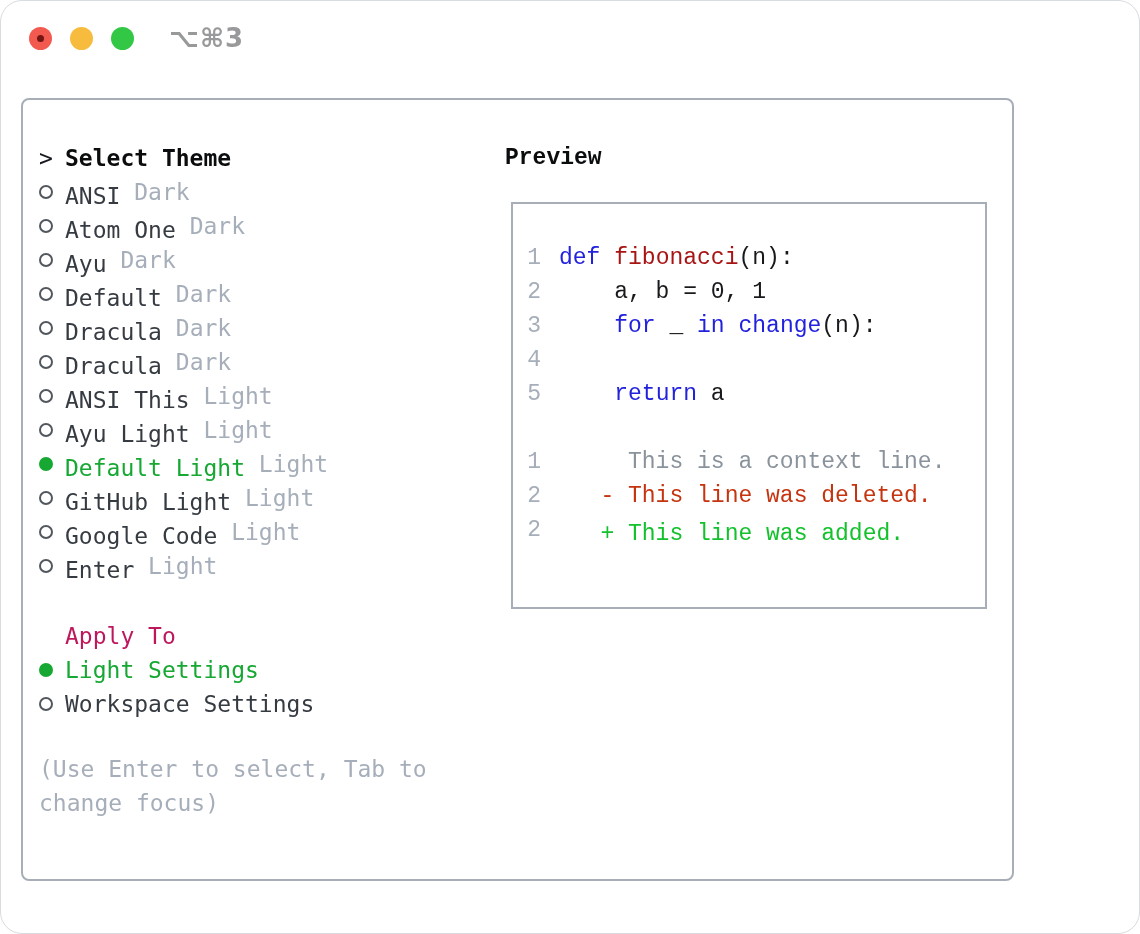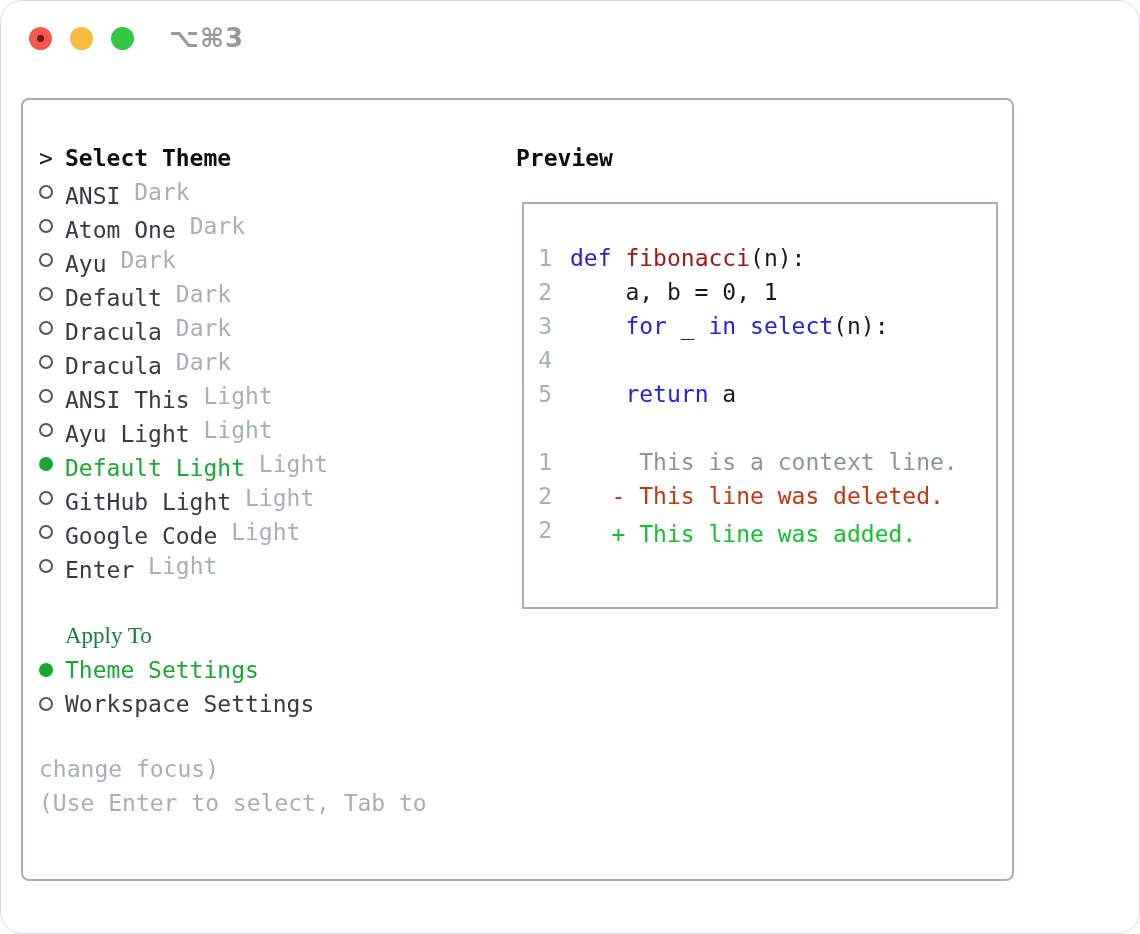--- a/index.html
+++ b/index.html
@@ -112,37 +112,37 @@
     border-color: var(--accent-green);
   }
   .item-name  { color: var(--text-dark); margin-top: 8px; }
   .item-name.sel { color: var(--accent-green); }
   .item-badge { color: var(--muted-gray); }
   .apply-section { margin-top: 36px; }
   .apply-header {
     height: 34px;
     line-height: 34px;
     padding-left: 26px;
-    color: #15803d;
+    color: #be185d;
     font-weight: 500;
-    font-family: Liberation Serif, serif;
   }
   .apply-label { color: var(--text-dark); }
   .apply-label.sel { color: var(--accent-green); }
   .hint {
     margin-top: 31px;
     color: var(--muted-gray);
     white-space: pre;
   }
   .hint div { height: 34px; line-height: 34px; }
   
   .right-col {
     position: absolute;
-    left: 493px;
+    left: 482px;
     top: 41px;
+    font-family: Liberation Mono, monospace;
   }
   .preview-header {
     height: 34px;
     line-height: 34px;
     font-size: 23px;
     font-weight: 700;
     color: #0a0c0e;
   }
   .preview-box {
     margin-top: 27px;
@@ -212,35 +212,35 @@
           <div class="row"><span class="radio"></span><span class="gap12"></span><span class="item-name">Ayu Light</span><span class="item-badge"> Light</span></div>
           <div class="row"><span class="radio on"></span><span class="gap12"></span><span class="item-name sel">Default Light</span><span class="item-badge"> Light</span></div>
           <div class="row"><span class="radio"></span><span class="gap12"></span><span class="item-name">GitHub Light</span><span class="item-badge"> Light</span></div>
           <div class="row"><span class="radio"></span><span class="gap12"></span><span class="item-name">Google Code</span><span class="item-badge"> Light</span></div>
           <div class="row"><span class="radio"></span><span class="gap12"></span><span class="item-name">Enter</span><span class="item-badge"> Light</span></div>
         </div>
 
       <div class="apply-section">
         <div class="apply-header">Apply To</div>
         <div id="apply-list">
-            <div class="row"><span class="radio on"></span><span class="gap12"></span><span class="apply-label sel">Theme Settings</span></div>
+            <div class="row"><span class="radio on"></span><span class="gap12"></span><span class="apply-label sel">Light Settings</span></div>
             <div class="row"><span class="radio"></span><span class="gap12"></span><span class="apply-label">Workspace Settings</span></div>
           </div>
       </div>
 
-      <div id="hint" class="hint"><div>change focus)</div><div>(Use Enter to select, Tab to</div></div>
+      <div id="hint" class="hint"><div>(Use Enter to select, Tab to</div><div>change focus)</div></div>
     </div>
 
     <div class="right-col">
       <div class="preview-header">Preview</div>
       <div class="preview-box">
         <div id="code">
             <div class="cline"><span class="ln">1</span><span class="tok-kw">def</span><span class="tok-pl"> </span><span class="tok-fn">fibonacci</span><span class="tok-pl">(n):</span></div>
             <div class="cline"><span class="ln">2</span><span class="tok-pl">    a, b = 0, 1</span></div>
-            <div class="cline"><span class="ln">3</span><span class="tok-pl">    </span><span class="tok-kw">for</span><span class="tok-pl"> _ </span><span class="tok-kw">in</span><span class="tok-pl"> </span><span class="tok-kw">select</span><span class="tok-pl">(n):</span></div>
+            <div class="cline"><span class="ln">3</span><span class="tok-pl">    </span><span class="tok-kw">for</span><span class="tok-pl"> _ </span><span class="tok-kw">in</span><span class="tok-pl"> </span><span class="tok-kw">change</span><span class="tok-pl">(n):</span></div>
             <div class="cline"><span class="ln">4</span></div>
             <div class="cline"><span class="ln">5</span><span class="tok-pl">    </span><span class="tok-kw">return</span><span class="tok-pl"> a</span></div>
             <div class="cline"><span class="ln"></span></div>
             <div class="cline"><span class="ln">1</span><span class="tok-ctx">     This is a context line.</span></div>
             <div class="cline"><span class="ln">2</span><span class="tok-del">   - This line was deleted.</span></div>
             <div class="cline"><span class="ln">2</span><span class="tok-add">   + This line was added.</span></div>
           </div>
       </div>
     </div>
 

